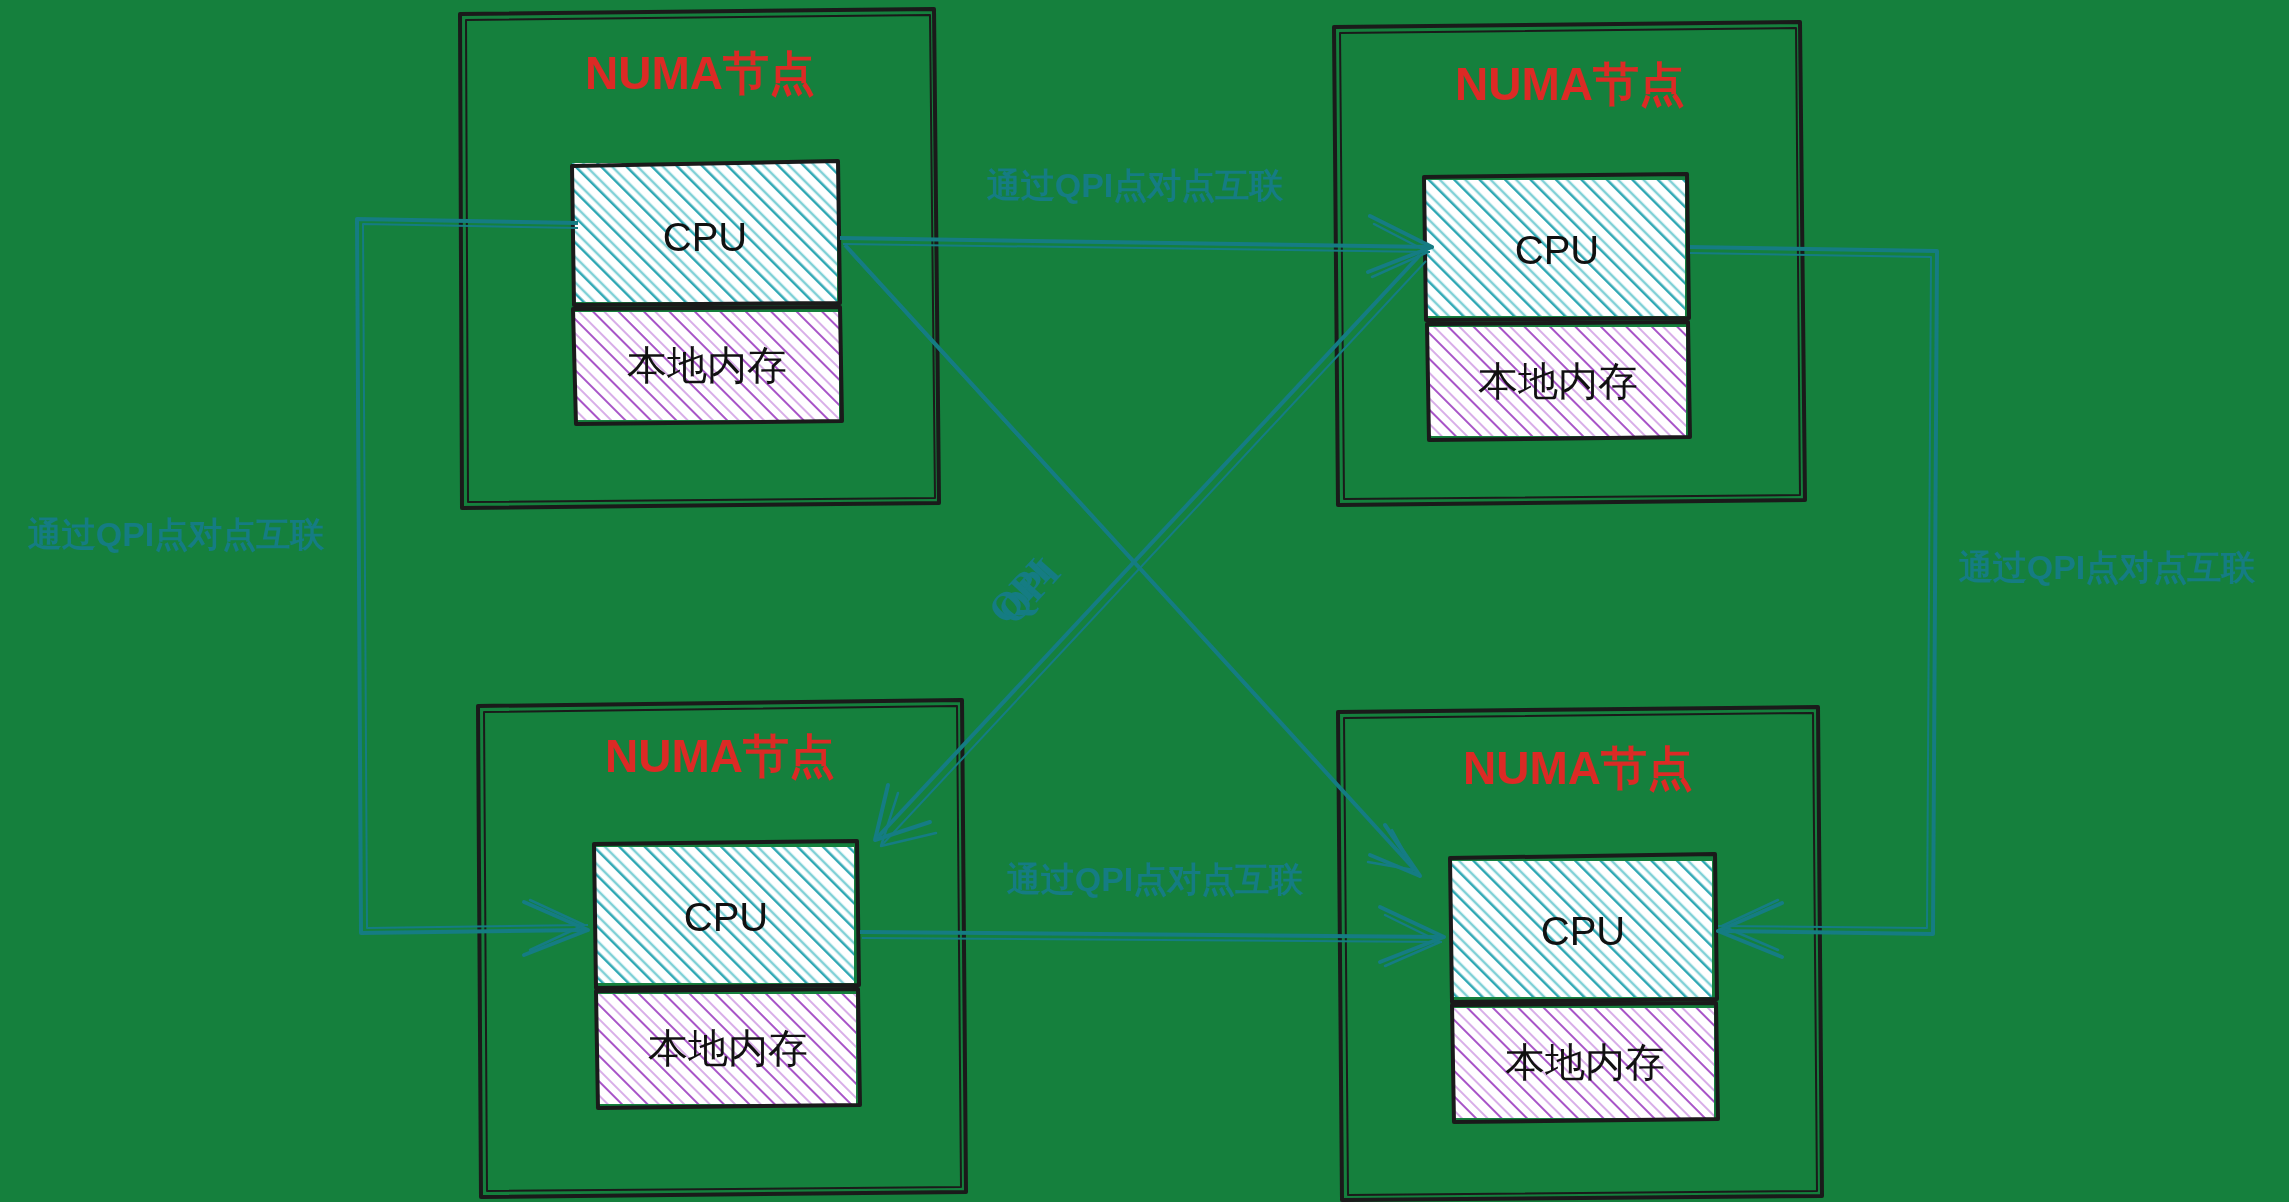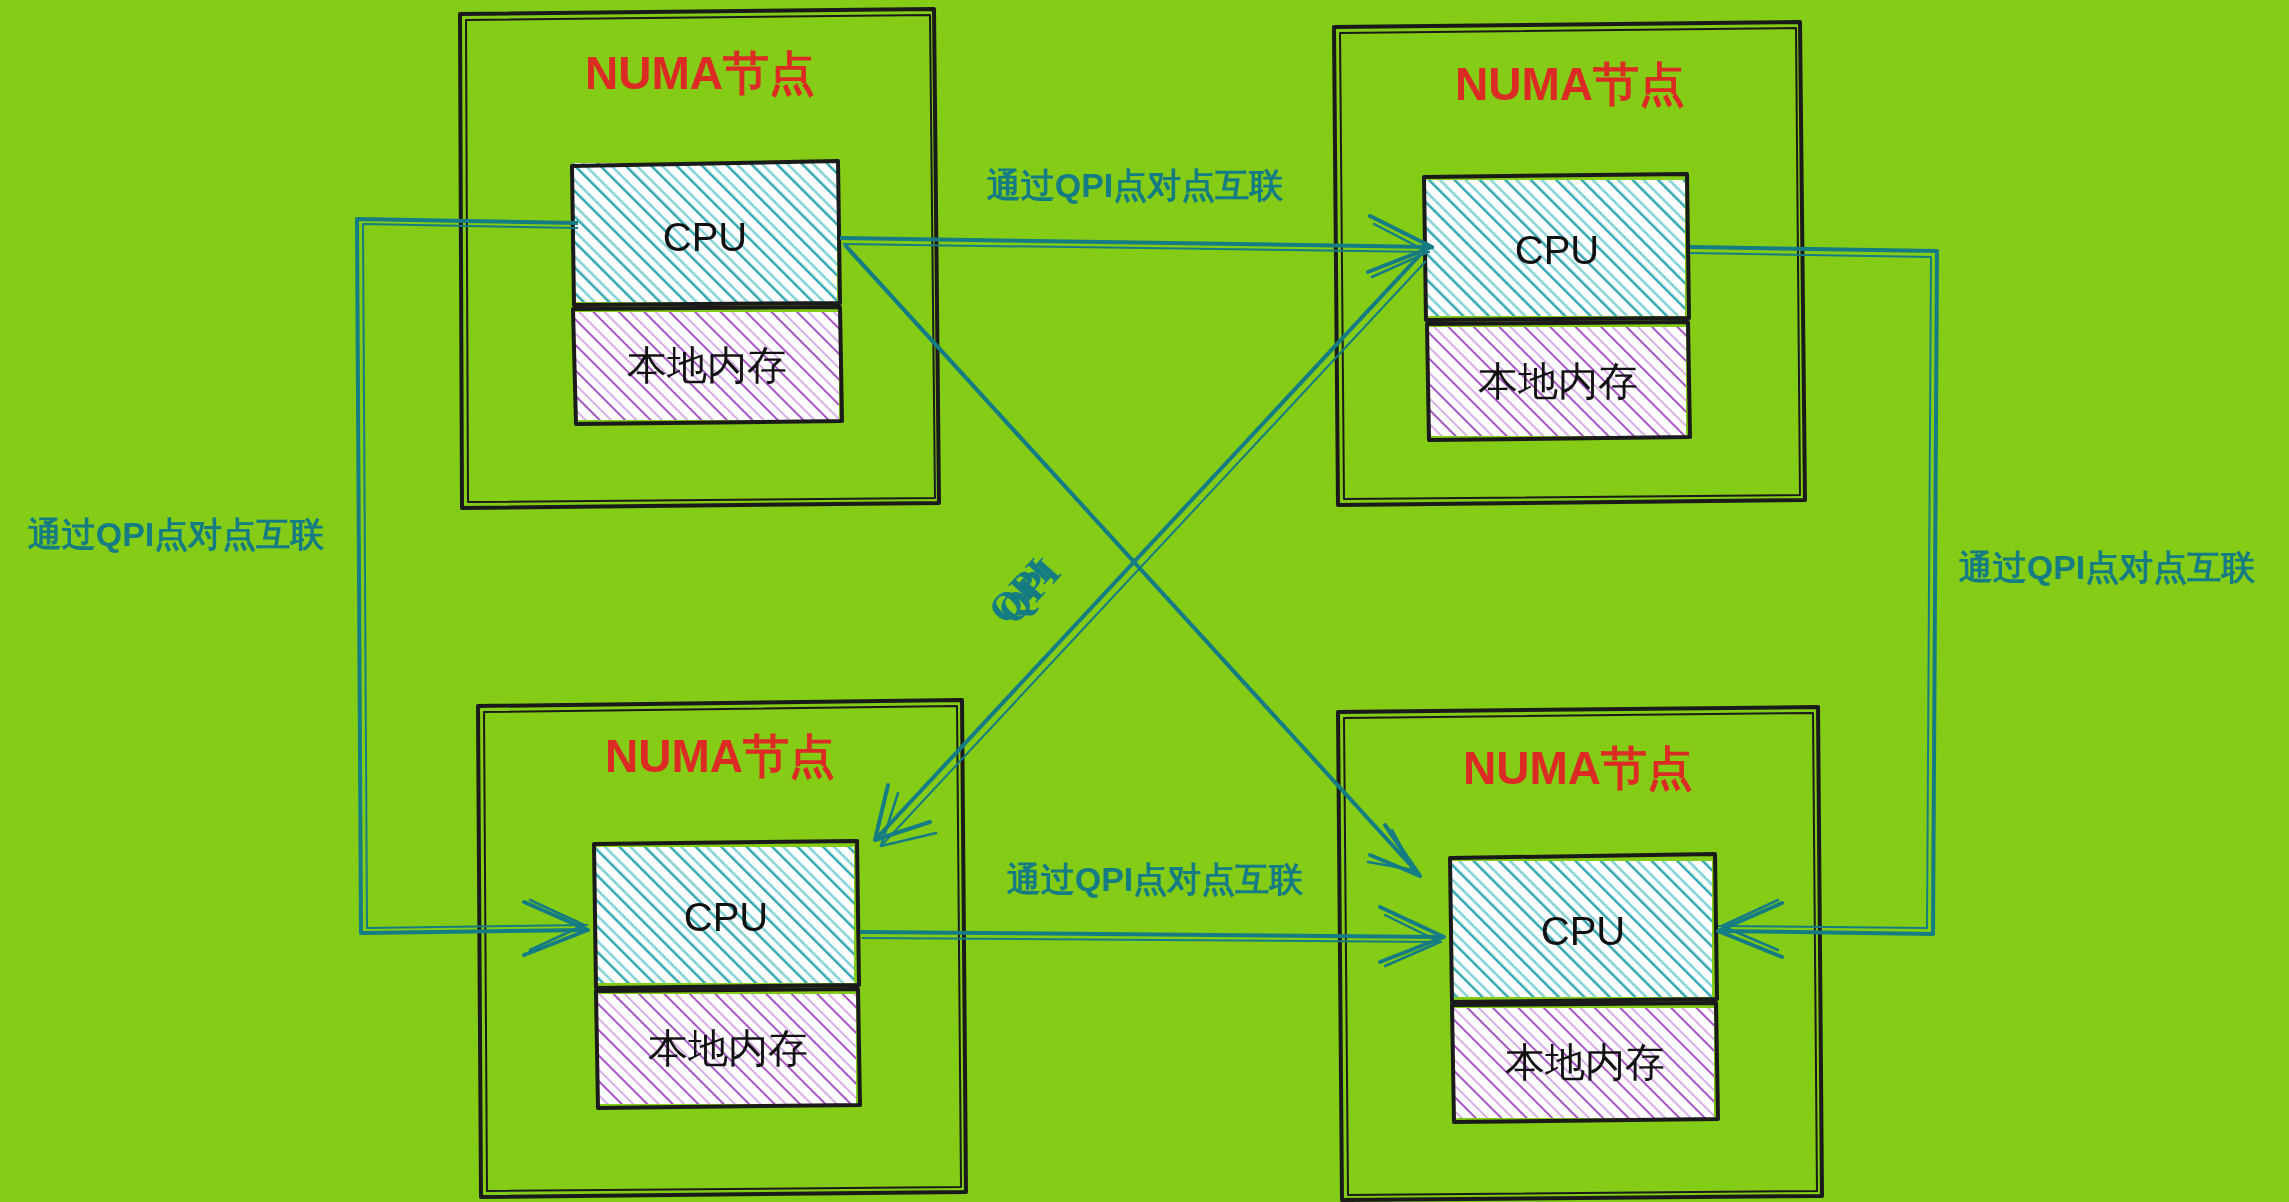--- a/index.html
+++ b/index.html
@@ -8,21 +8,21 @@
     padding: 0;
     background: #ffffff;
   }
   body {
     font-family: "Liberation Sans", sans-serif;
   }
   #canvas-wrap {
     position: relative;
     width: 2289px;
     height: 1202px;
-    background: #84cc16;
+    background: #15803d;
     overflow: hidden;
   }
   #diagram-svg {
     position: absolute;
     top: 0;
     left: 0;
     width: 2289px;
     height: 1202px;
   }
   .node-title {

